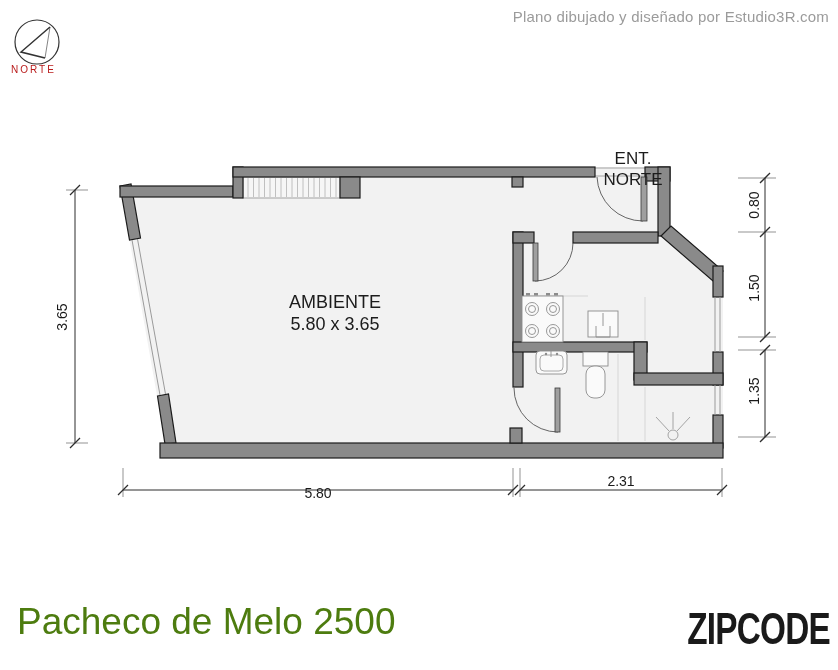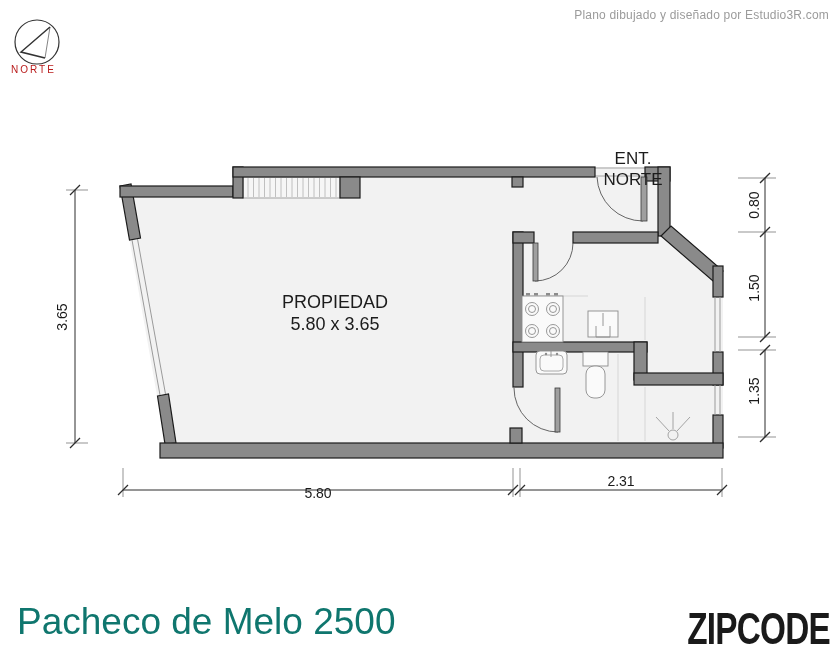--- a/index.html
+++ b/index.html
@@ -1,29 +1,29 @@
 <!DOCTYPE html>
 <html><head>
 <meta charset="utf-8">
 <style>
   html,body{margin:0;padding:0;background:#ffffff;}
   #page{position:relative;width:838px;height:670px;background:#ffffff;overflow:hidden;
         font-family:"Liberation Sans", sans-serif;color:#1d1d1d;}
   #plan-svg{position:absolute;left:0;top:0;}
   .abs{position:absolute;white-space:nowrap;}
-  .credit{right:9px;top:8px;font-size:12px;color:#9b9b9b;letter-spacing:.2px;}
+  .credit{right:9px;top:8px;font-size:15px;color:#9b9b9b;letter-spacing:.2px;}
   .norte{left:11px;top:64px;font-size:10px;letter-spacing:2px;color:#b91c1c;}
   .room-label{transform:translateX(-50%);text-align:center;font-size:18px;line-height:22px;color:#1c1c1c;}
   .ambiente{left:335px;top:291px;}
   .cocina{left:618px;top:275px;line-height:24px;}
   .ent{left:633px;top:148px;font-size:17px;line-height:21px;}
   .dim{font-size:14px;color:#1a1a1a;}
   .dim.v{transform:translate(-50%,-50%) rotate(-90deg);}
   .dim.h{transform:translate(-50%,-50%);}
-  .address{left:17px;top:601px;font-size:37px;color:#0f766e;}
+  .address{left:17px;top:601px;font-size:37px;color:#4d7c0f;}
   .brand{right:8px;top:603px;font-size:45px;font-weight:bold;color:#1a1a1a;
          transform:scaleX(0.74);transform-origin:100% 50%;letter-spacing:-1px;}
   .disclaimer{left:50%;top:652px;transform:translateX(-50%);font-size:8.6px;color:#4a4a4a;letter-spacing:.22px;}
 </style>
 </head>
 <body>
 
 <div id="page">
 
   <svg id="plan-svg" width="838" height="670" viewBox="0 0 838 670">
@@ -194,21 +194,21 @@
       <circle cx="37" cy="42" r="22" stroke-width="1.2"></circle>
       <polyline points="50,27 21,52 45,58" stroke-width="1.5"></polyline>
       <line x1="45" y1="58" x2="50" y2="27" stroke-width="0.6"></line>
     </g>
   </svg>
 
   <div class="abs credit">Plano dibujado y diseñado por Estudio3R.com</div>
   <div class="abs norte">NORTE</div>
 
   <div class="abs room-label ambiente">
-    <div>PROPIEDAD</div>
+    <div>AMBIENTE</div>
     <div>5.80 x 3.65</div>
   </div>
 
 
   <div class="abs room-label ent">
     <div>ENT.</div>
     <div>NORTE</div>
   </div>
 
   <div class="abs dim v" style="left:62px;top:317px;">3.65</div>

